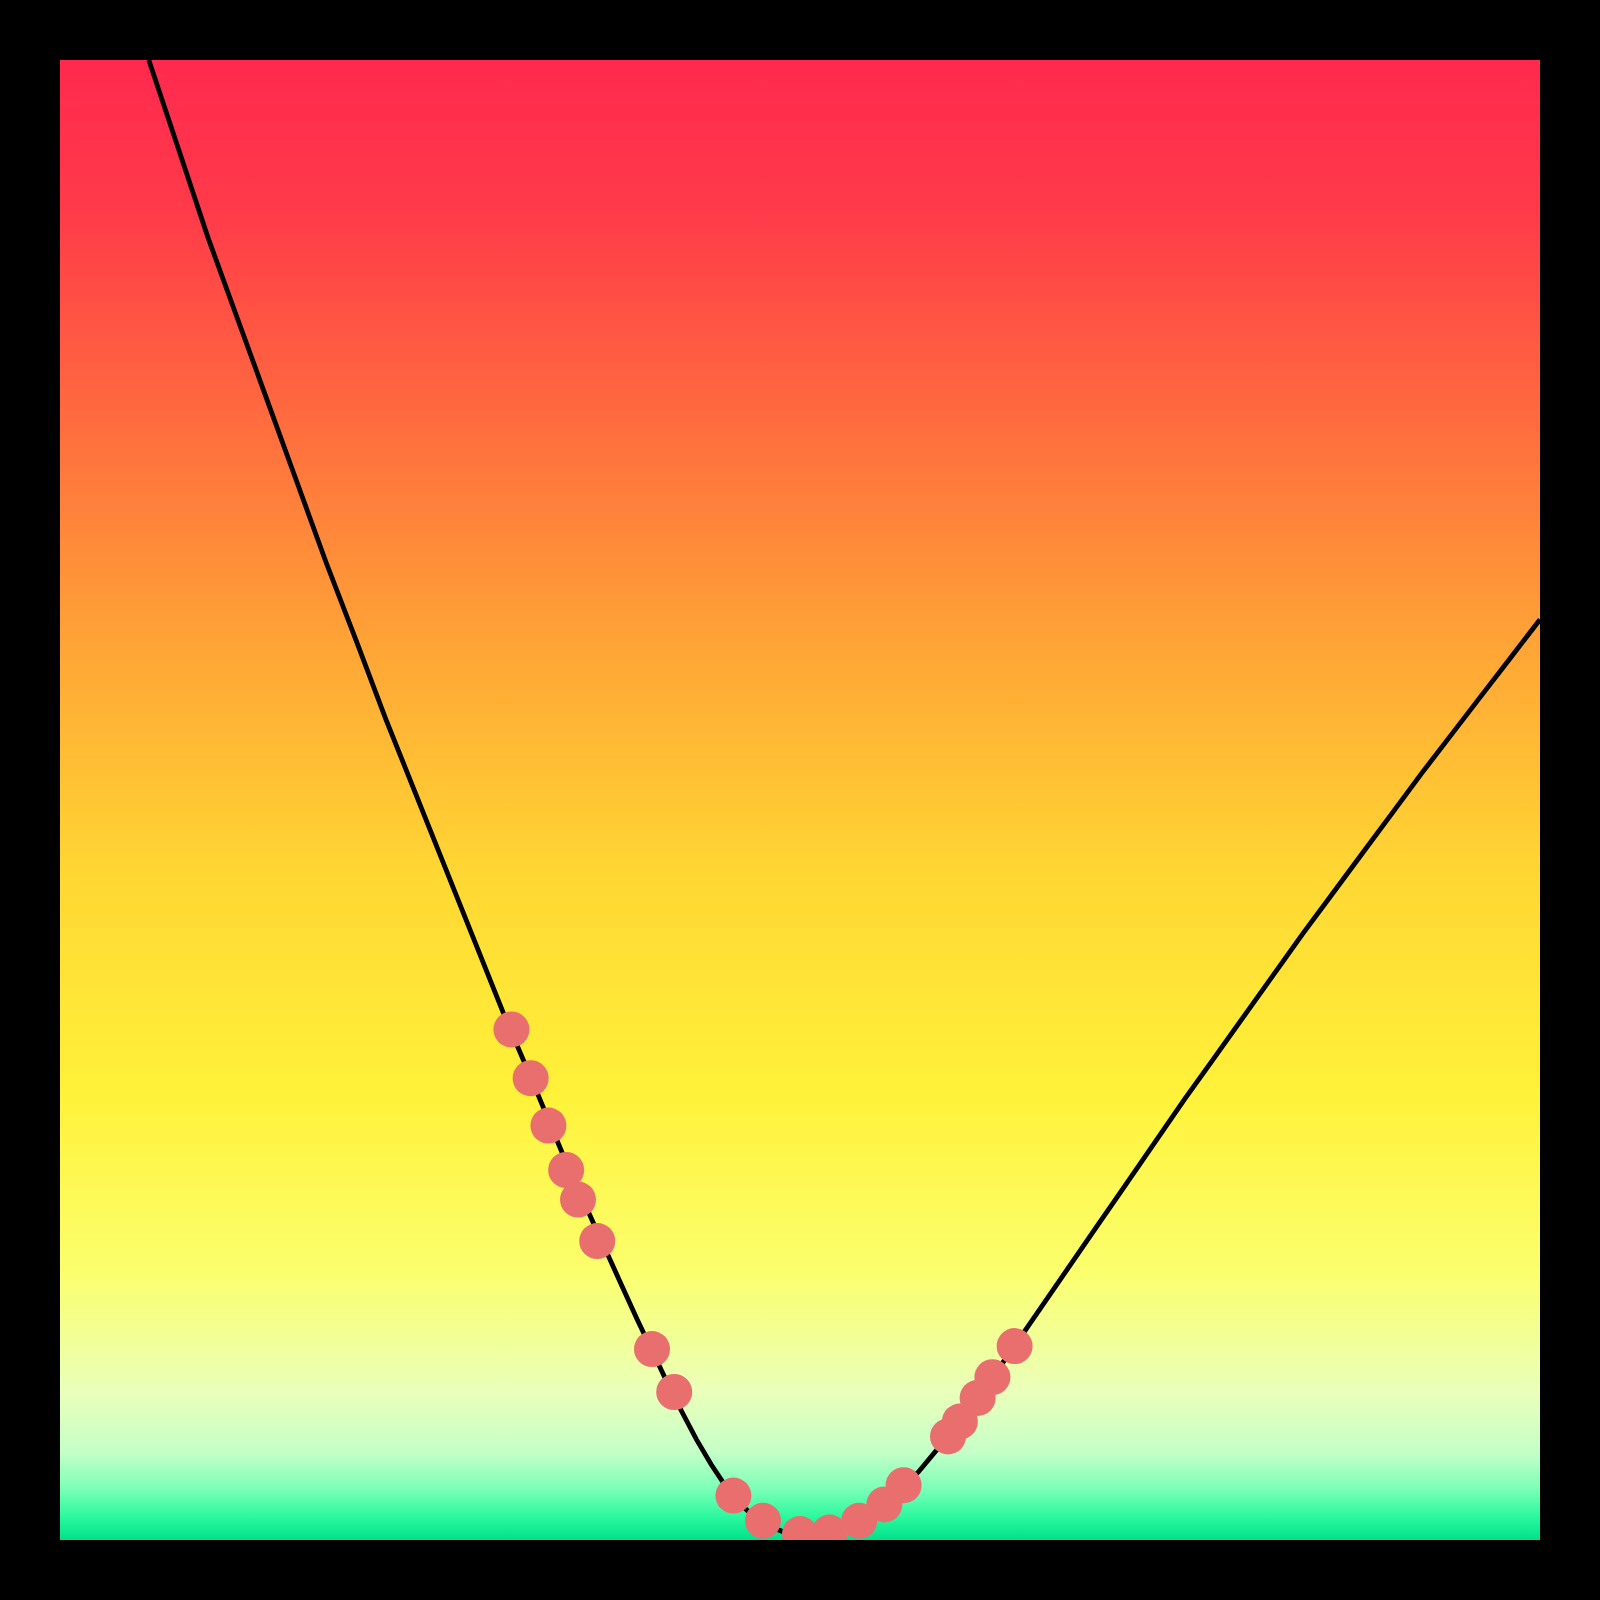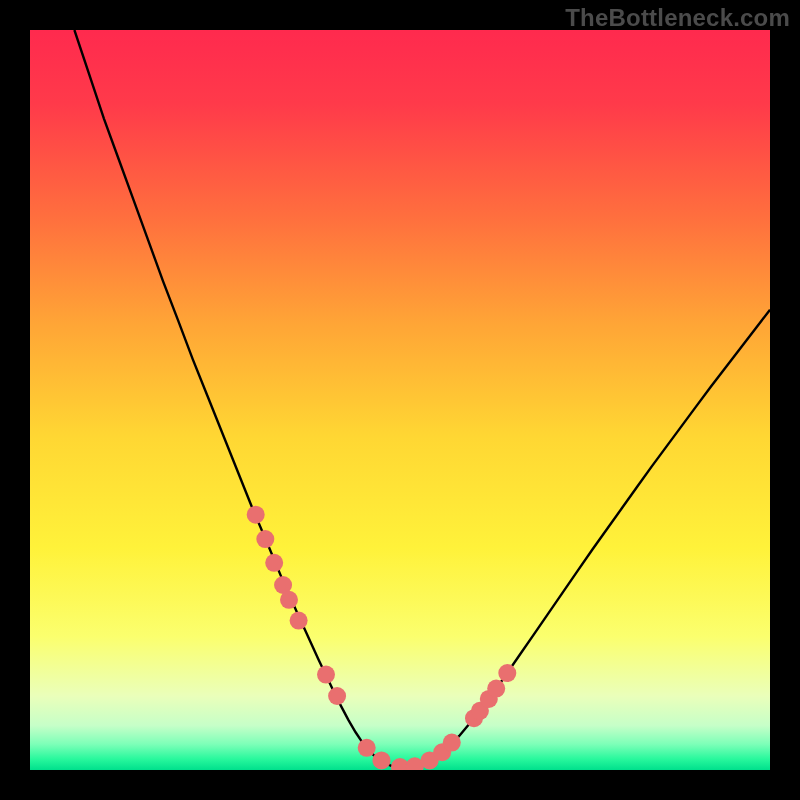--- a/index.html
+++ b/index.html
@@ -38,21 +38,20 @@
   .plot svg {
     width: 740px;
     height: 740px;
     display: block;
   }
 </style>
 </head>
 <body>
 
 <div class="frame">
-  <div class="watermark">TheBottleneck.com</div>
   <div class="plot">
     <svg viewBox="0 0 740 740" preserveAspectRatio="none">
       <defs>
         <linearGradient id="bg-grad" x1="0" y1="0" x2="0" y2="1">
             <stop offset="0.00%" stop-color="#ff2a4e"></stop>
             <stop offset="10.00%" stop-color="#ff3a4a"></stop>
             <stop offset="25.00%" stop-color="#ff6e3e"></stop>
             <stop offset="40.00%" stop-color="#ffa636"></stop>
             <stop offset="55.00%" stop-color="#ffd733"></stop>
             <stop offset="70.00%" stop-color="#fff23a"></stop>

